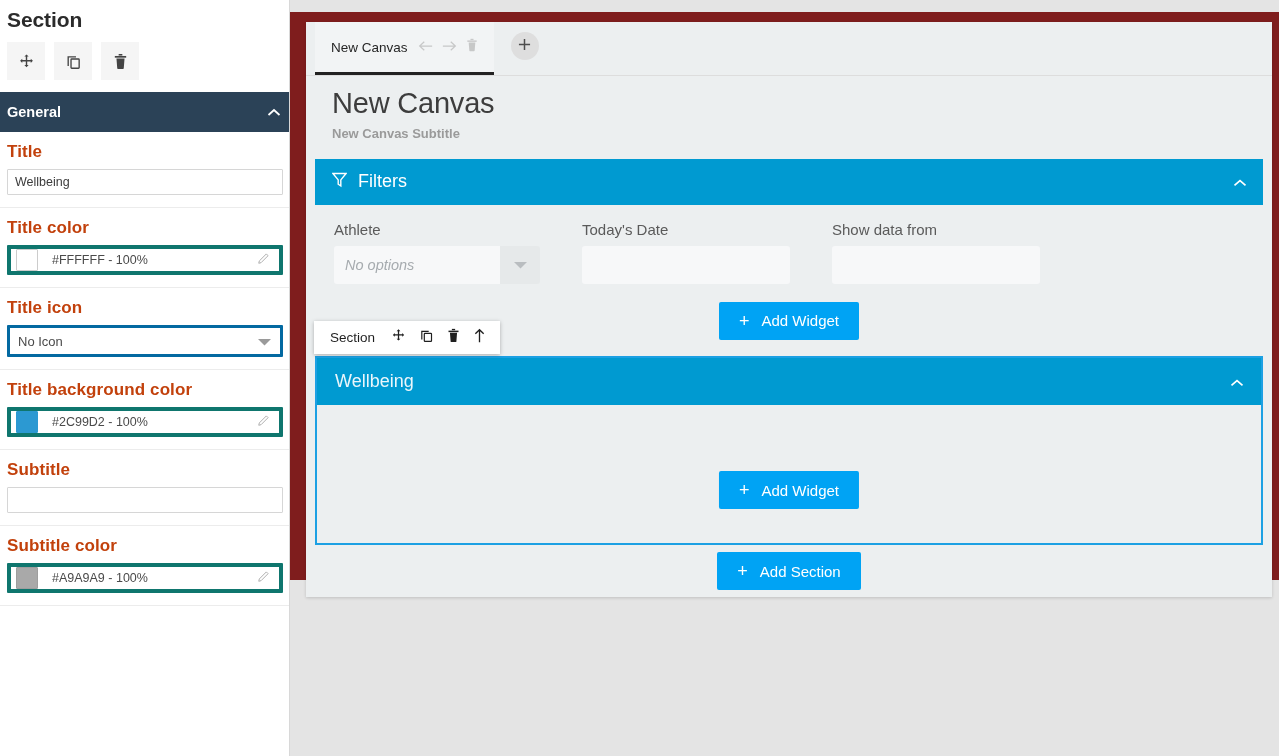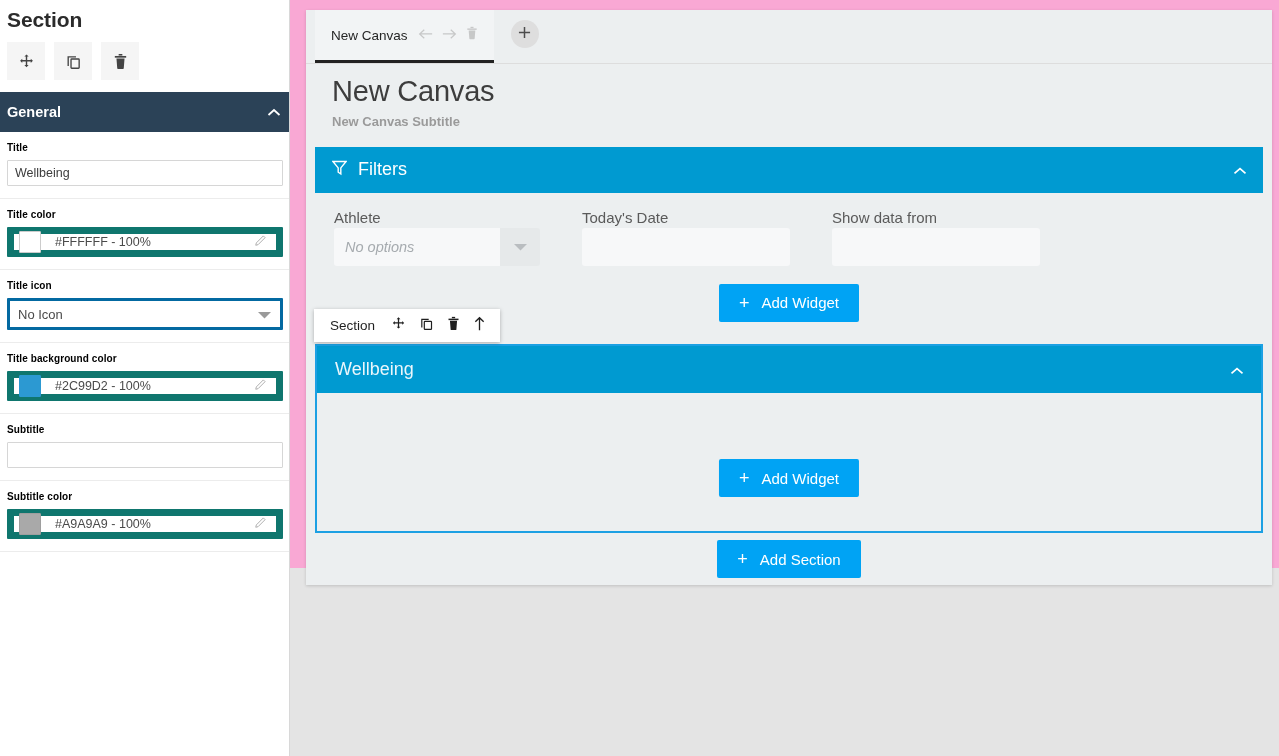--- a/index.html
+++ b/index.html
@@ -39,33 +39,33 @@
     height: 40px; background: #2b4257; color: #ffffff;
     display: flex; align-items: center; justify-content: space-between;
     padding: 0 8px 0 7px; font-size: 14.5px; font-weight: bold;
     cursor: pointer;
   }
   .sb-chevron { display: block; }
 
   .field-row { border-bottom: 1px solid #ececec; padding: 10px 7px 12px 7px; }
   .field-row:first-of-type { padding-top: 12px; }
   .field-label {
-    font-size: 10px; font-weight: bold; color: #000000;
+    font-size: 17px; font-weight: bold; color: #c2410c;
     margin-bottom: 7px; letter-spacing: 0.1px;
   }
   .text-input {
     width: 276px; height: 26px; border: 1px solid #d6d6d6;
     background: #ffffff; font-size: 12.5px; color: #3c3c3c;
     padding: 0 7px; font-family: "Liberation Sans", sans-serif;
     outline: none; border-radius: 1px;
   }
   .text-input::placeholder { color: #b5b5b5; }
 
   .color-input {
-    width: 276px; height: 30px; border: 7px solid #0f766e;
+    width: 276px; height: 30px; border: 4px solid #0f766e;
     background: #fff; display: flex; align-items: center;
     padding: 0 8px 0 5px; cursor: pointer; border-radius: 1px;
   }
   .swatch {
     width: 22px; height: 22px; border: 1px solid #cccccc;
     flex: 0 0 auto; border-radius: 1px;
   }
   .color-text {
     flex: 1 1 auto; margin-left: 14px;
     font-size: 12.5px; color: #4a4a4a;
@@ -74,22 +74,22 @@
 
   .select-input {
     width: 276px; height: 32px; border: 3px solid #0369a1;
     background: #fff; display: flex; align-items: center;
     justify-content: space-between; padding: 0 9px 0 8px;
     font-size: 13px; color: #4a4a4a; cursor: pointer; border-radius: 1px;
   }
 
   
   .main {
-    position: absolute; left: 290px; top: 0;
-    width: 989px; height: 568px; background: #f9a8d4;
+    position: absolute; left: 290px; top: 12px;
+    width: 989px; height: 568px; background: #7f1d1d;
   }
   .canvas-card {
     position: absolute; left: 16px; top: 10px;
     width: 966px; height: 575px;
     background: #eceff0;
     box-shadow: 0 1px 3px rgba(0,0,0,.16);
   }
 
   
   .tabbar {
@@ -130,21 +130,21 @@
     padding: 0 16px 0 17px; cursor: pointer;
   }
   .filters-head-left { display: flex; align-items: center; gap: 11px; }
   .filters-title { font-size: 18px; font-weight: normal; }
   .filters-body {
     background: #eceff0; display: flex; gap: 0;
     padding: 16px 0 0 19px;
   }
   .filter-field { margin-right: 42px; }
   .filter-label {
-    font-size: 15px; color: #5a5a5a; margin-bottom: 2px; font-weight: normal;
+    font-size: 15px; color: #5a5a5a; margin-bottom: 8px; font-weight: normal;
   }
   .filter-select {
     width: 206px; height: 38px; display: flex; align-items: stretch;
     border-radius: 3px; overflow: hidden; font-style: italic;
   }
   .filter-select-text {
     flex: 1 1 auto; background: #f7f8f9;
     display: flex; align-items: center; padding-left: 11px;
     font-size: 14.5px; color: #a6abaf;
   }

